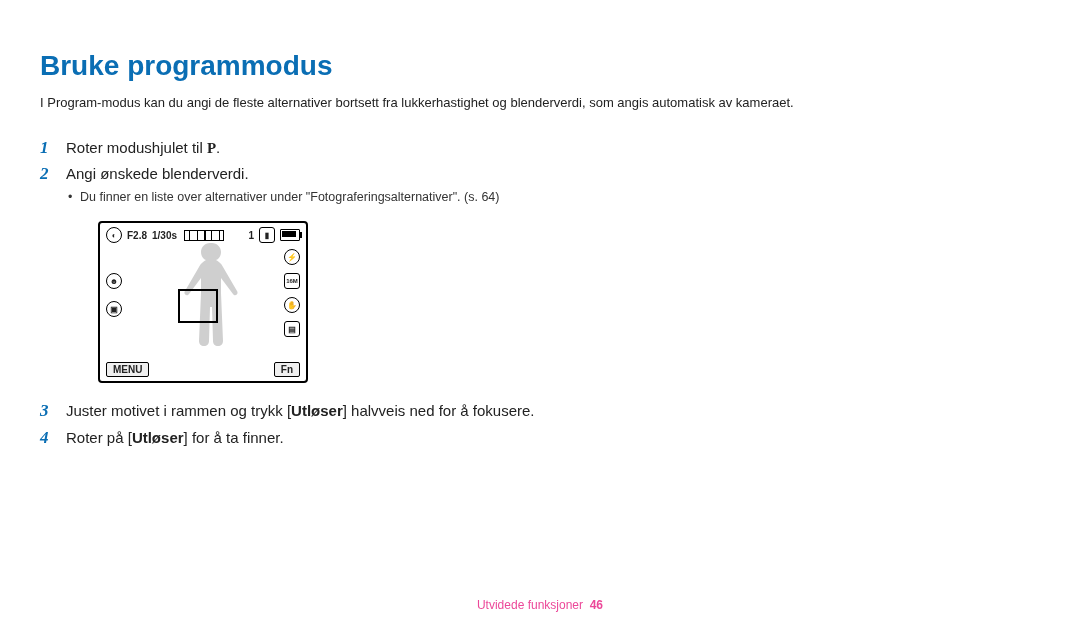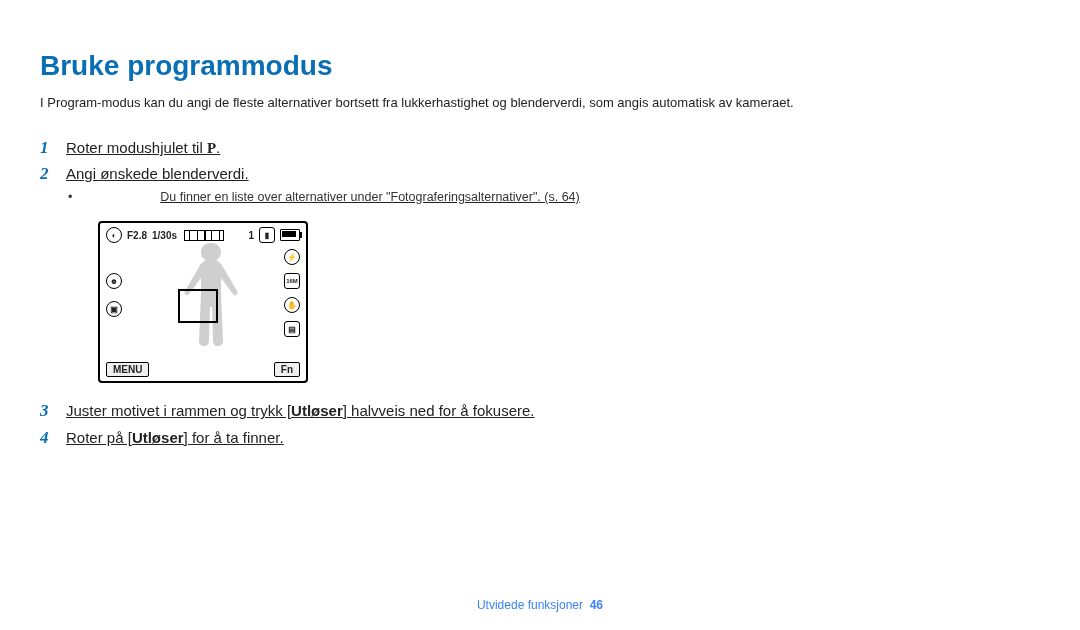--- a/index.html
+++ b/index.html
@@ -43,46 +43,44 @@
     color: #0a6eb4;
     font-style: italic;
     font-weight: 600;
     font-size: 17px;
     min-width: 16px;
     font-family: "Georgia", serif;
   }
   .stepbody {
     flex: 1;
     line-height: 1.35;
-    text-decoration: underline;
   }
   .p-symbol {
     font-family: "Georgia", serif;
     font-weight: bold;
   }
   .bullet {
     font-size: 12.5px;
     margin-top: 4px;
     padding-left: 14px;
     position: relative;
     color: #333;
-    text-align: center;
   }
   .bullet::before {
     content: "•";
     position: absolute;
     left: 2px;
   }
   .footer {
     position: absolute;
     bottom: 18px;
     left: 0; right: 0;
     text-align: center;
     font-size: 12px;
-    color: #3b82f6;
+    color: #ec4899;
   }
   .footer .pg {
     font-weight: 600;
   }
 
   
   .shotwrap {
     margin: 10px 0 18px 32px;
   }
   .shot {

